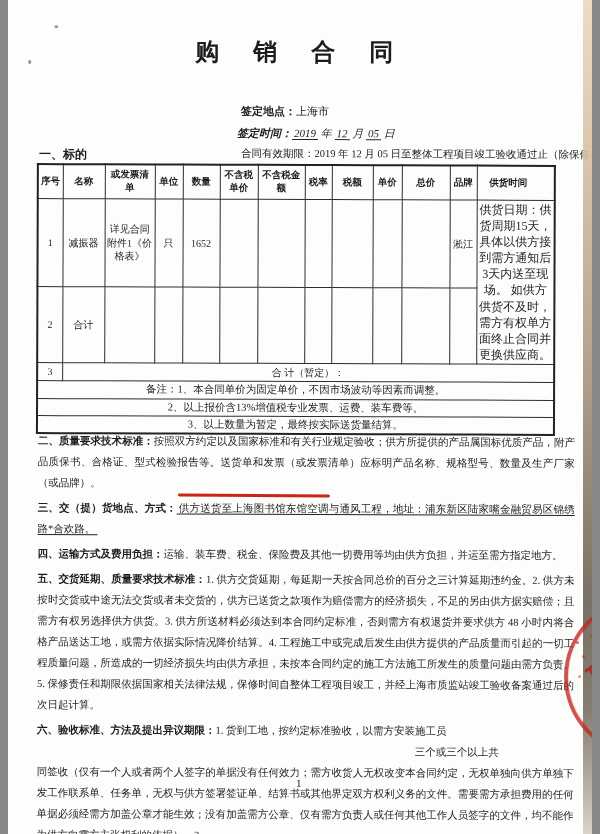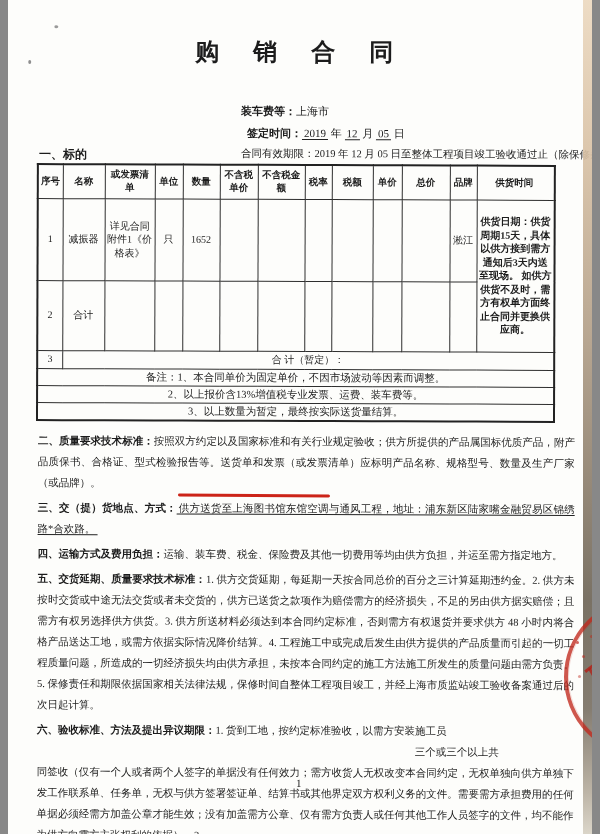--- a/index.html
+++ b/index.html
@@ -33,22 +33,22 @@
   table.goods th,table.goods td{border:1px solid #2e2e2e;padding:1px;text-align:center;
     overflow:hidden;line-height:1.35;}
   table.goods{border:2px solid #222;}
   th{font-weight:700;font-size:9.5px;}
   tr.hdr{height:34px;}
   tr.r1{height:82px;}
   tr.r2{height:70px;}
   tr.r3{height:18px;}
   tr.note-row{height:16px;}
   td.left{text-align:left;padding-left:4px;}
-  td.delivery{vertical-align:middle;text-align:left;padding:2px 3px;font-weight:700;
-    font-size:10px;line-height:1.8;border-radius:15px;}
+  td.delivery{vertical-align:middle;text-align:left;padding:2px 3px;font-weight:400;
+    font-size:12px;line-height:1.8;border-radius:15px;}
   td.note-cell{text-align:left;padding-left:4px;font-size:10.5px;}
   td.note-indent{padding-left:30px;}
   
   .clauses{position:absolute;left:30px;top:431px;width:537px;font-size:10.5px;
     line-height:21px;text-align:justify;}
   .clause{margin-bottom:4px;}
   .clause b{font-weight:700;}
   .c6line1{white-space:nowrap;}
   .c6gap{display:inline-block;width:148px;}
   .c6line2{text-indent:378px;white-space:nowrap;}
@@ -77,23 +77,23 @@
 <div class="page">
   <div class="content">
 
     <div class="dot1"></div>
     <div class="dot2"></div>
 
     <div class="title">购  销  合  同</div>
 
 
     <div class="fld" style="left:232px;top:104px;">
-      <b>装车费等：</b><span>上海市</span>
-    </div>
-    <div class="fld" style="left:238px;top:126px;">
+      <b>签定地点：</b><span>上海市</span>
+    </div>
+    <div class="fld" style="left:228px;top:126px;font-style:italic;">
       <b>签定时间：</b><span class="u">2019</span>
       <span>年</span>
       <span class="u">12</span>
       <span>月</span>
       <span class="u">05</span>
       <span>日</span>
     </div>
 
     <div class="sec1">一、标的</div>
     <div class="validity">
@@ -123,21 +123,21 @@
         <th>或发票清单</th>
         <th>单位</th>
         <th>数量</th>
         <th>不含税单价</th>
         <th>不含税金额</th>
         <th>税率</th>
         <th>税额</th>
         <th>单价</th>
         <th>总价</th>
         <th>品牌</th>
-        <th style="text-align:left;padding-left:18px;">供货时间</th>
+        <th style="text-align:left;padding-left:12px;">供货时间</th>
       </tr>
       <tr class="r1">
         <td>1</td>
         <td>减振器</td>
         <td>详见合同附件1《价格表》</td>
         <td>只</td>
         <td>1652</td>
         <td></td>
         <td></td>
         <td></td>

